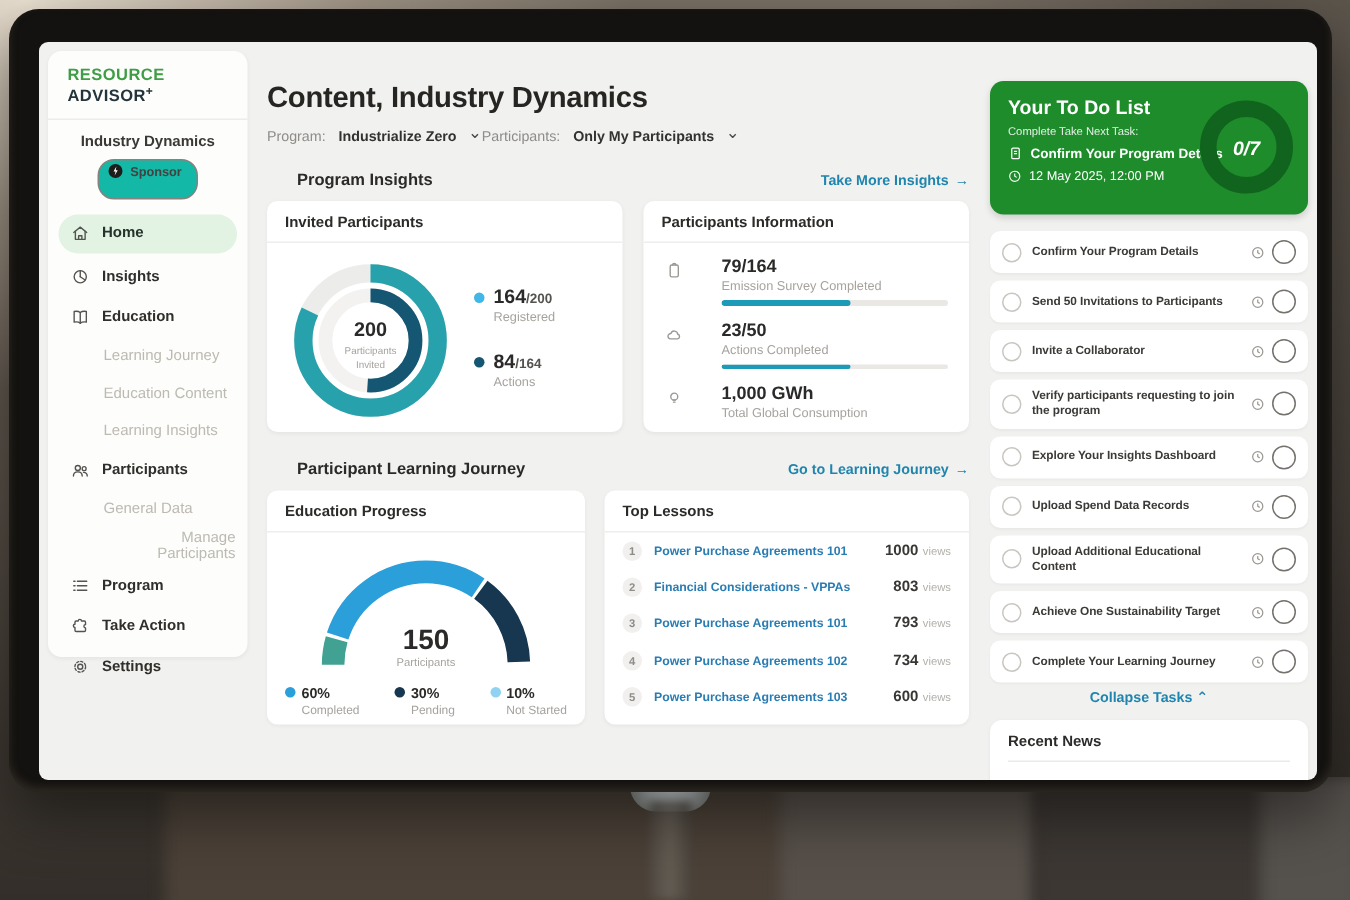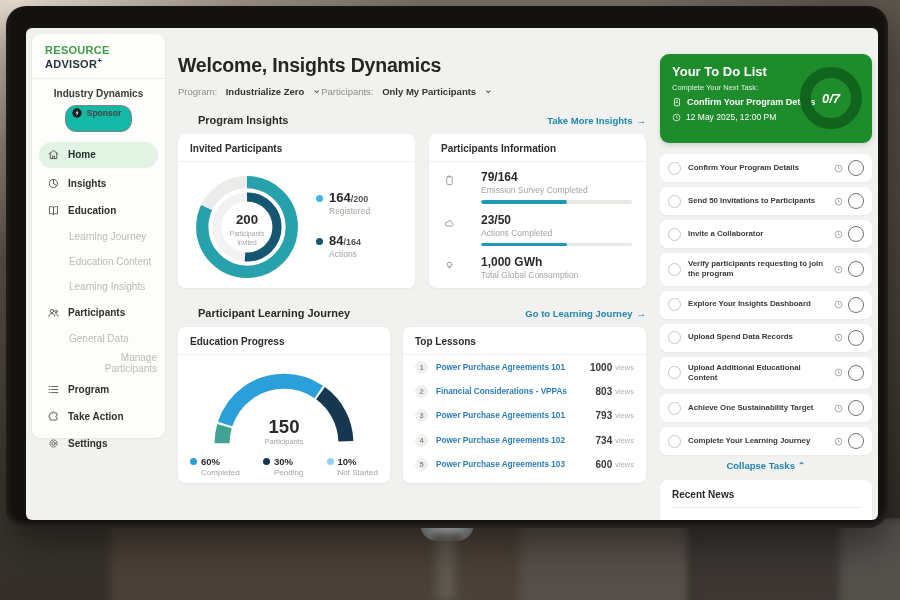--- a/index.html
+++ b/index.html
@@ -262,21 +262,21 @@
                 <circle cx="12" cy="12" r="3.1"></circle>
                 <circle cx="12" cy="12" r="6.6" stroke-dasharray="2.7 2.45"></circle>
               </svg>
             </span>
           <span>Settings</span>
         </div>
         </div>
   </div>
 
   <div class="main">
-    <h1 class="welcome">Welcome, Insights Dynamics</h1>
+    <h1 class="welcome">Content, Industry Dynamics</h1>
 
     <div class="filters">
       <div>
         <span class="f-label">Program:</span>
         <span class="f-value">Industrialize Zero</span>
         <span class="f-chev">⌄</span>
       </div>
       <div>
         <span class="f-label">Participants:</span>
         <span class="f-value">Only My Participants</span>
@@ -444,21 +444,21 @@
               <span class="l-suffix">views</span>
             </div>
             </div>
       </div>
     </div>
   </div>
 
   <div class="rightpanel">
     <div class="todo-card">
       <div class="todo-title">Your To Do List</div>
-      <div class="todo-sub">Complete Your Next Task:</div>
+      <div class="todo-sub">Complete Take Next Task:</div>
       <div class="todo-next">
         <svg width="10" height="10" viewBox="0 0 24 24" fill="none" stroke="#fff" stroke-width="2">
               <rect x="6" y="4" width="12" height="17" rx="2"></rect>
               <path d="M9.5 9.5h5M9.5 13h5"></path>
             </svg>
         <span>Confirm Your Program Details</span>
       </div>
       <div class="todo-due">
         <svg width="9" height="9" viewBox="0 0 24 24" fill="none" stroke="#fff" stroke-width="2">
               <circle cx="12" cy="12" r="9"></circle>

